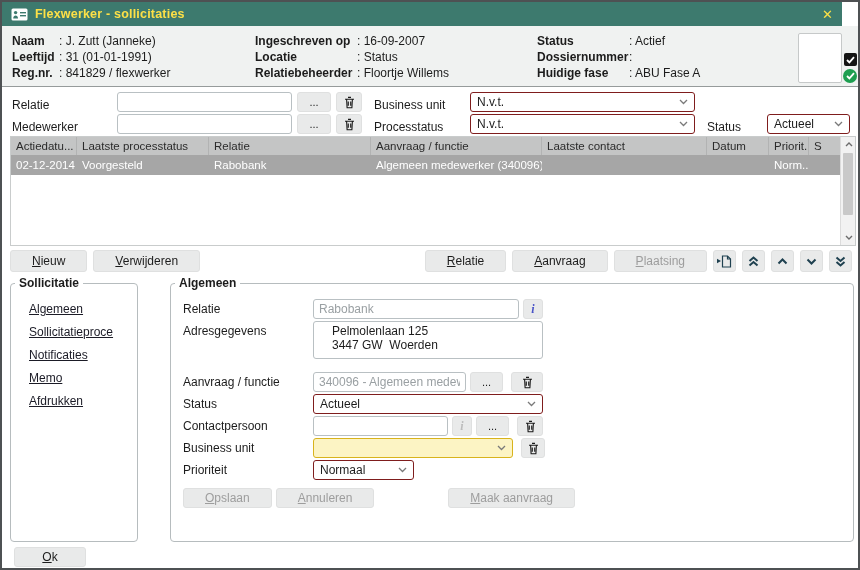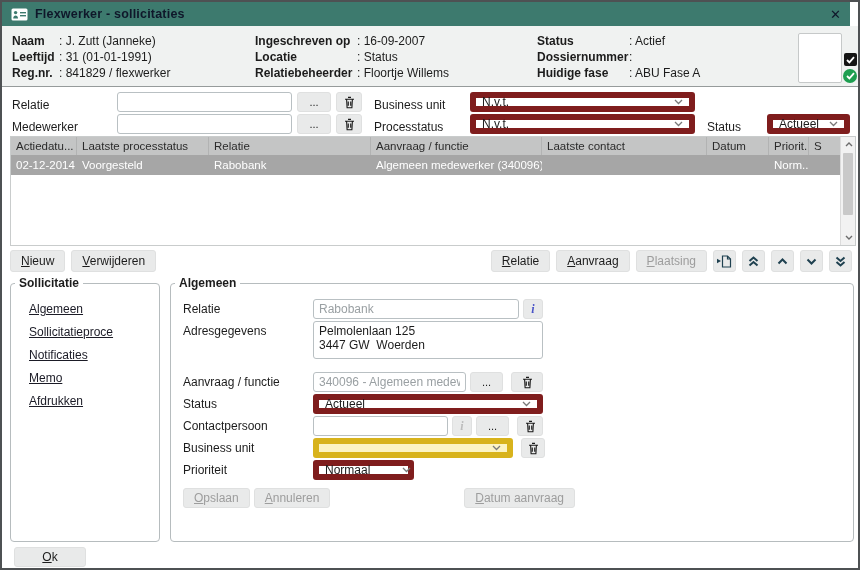--- a/index.html
+++ b/index.html
@@ -2,21 +2,21 @@
 <html><head>
 <meta charset="utf-8">
 <style>
   html,body { margin:0; padding:0; background:#fff; }
   * { box-sizing:border-box; }
   body { font-family:"Liberation Sans","DejaVu Sans",sans-serif; font-size:12px; color:#1c1c1c; }
 
   .window { position:relative; width:860px; height:570px; border:2px solid #4e5153; background:#fff; overflow:hidden; }
 
   
-  .titlebar { position:absolute; left:0; top:0; right:8px; height:24px; background:#3d7a6e; color:#0f172a;
+  .titlebar { position:absolute; left:0; top:0; right:16px; height:24px; background:#3d7a6e; color:#fde047;
               display:flex; align-items:center; gap:7px; padding:12px 9px; }
   .titlebar .title { font-weight:bold; font-size:12.5px; letter-spacing:.2px; }
   .titlebar .close { margin-left:auto; font-weight:bold; font-size:13px; cursor:pointer; line-height:1; }
 
   
   .infobar { position:absolute; left:0; top:24px; right:0; height:61px; background:#f0f2f1; border-bottom:1px solid #969b9b; }
   .icol { position:absolute; top:7px; }
   .irow { display:flex; height:16px; line-height:16px; white-space:nowrap; }
   .il { font-weight:bold; flex:none; }
   .iv::before { content:": "; white-space:pre; }
@@ -30,60 +30,60 @@
             display:flex; align-items:center; justify-content:center; }
 
   
   .filters { position:absolute; left:0; top:85px; right:0; height:48px; }
   .filters .flabel { position:absolute; height:20px; line-height:20px; }
   .txt { height:20px; border:1px solid #b9c0c3; border-radius:3px; background:#fff; padding:0 5px;
          font:12px "Liberation Sans","DejaVu Sans",sans-serif; color:#1c1c1c; outline:none; }
   .txt.dim { color:#9aa0a3; }
   .mini-btn { position:absolute; height:20px; background:#e9eaea; border:1px solid #dfe0e0; border-radius:3px;
               display:flex; align-items:center; justify-content:center; font-size:11px; color:#222; cursor:pointer; }
-  .select { height:20px; border:6px solid #7f1d1d; border-radius:3px; background:#fff; display:flex;
+  .select { height:20px; border:1px solid #7f1d1d; border-radius:3px; background:#fff; display:flex;
             align-items:center; justify-content:space-between; padding:0 6px; cursor:pointer; }
   .select.yellow { background:#fcf4c4; border-color:#d8b31c; }
 
   
   .grid { position:absolute; left:8px; top:134px; width:846px; height:110px; border:1px solid #c9cccc; background:#fff; }
   .grid-head { display:flex; height:18px; background:#c4c5c5; color:#2b2b2b; }
   .grid-head .cell { border-right:1px solid #b2b3b3; }
   .cell { padding:1px 0 0 5px; white-space:nowrap; overflow:hidden; line-height:16px; font-size:11.5px; }
   .c0{width:66px;} .c1{width:132px;} .c2{width:162px;} .c3{width:171px;} .c4{width:165px;} .c5{width:62px;} .c6{width:40px;} .c7{flex:1;}
   .grid-row { display:flex; height:20px; background:#a6a6a6; color:#fff; align-items:center; cursor:pointer; }
   .grid-row .cell { padding-top:0; }
   .vscroll { position:absolute; right:0; top:0; bottom:0; width:15px; background:#f2f2f2; border-left:1px solid #dcdcdc; }
   .vscroll .arrow { position:absolute; left:0; width:15px; height:15px; display:flex; align-items:center; justify-content:center; cursor:pointer; }
   .vscroll .thumb { position:absolute; left:2px; right:2px; top:16px; height:62px; background:#c9c9c9; border-radius:1px; cursor:pointer; }
 
   
   .btn { height:22px; background:#e9eaea; border:1px solid #dfe0e0; border-radius:3px; color:#1c1c1c;
-         display:flex; align-items:center; justify-content:center; padding:0 10px; cursor:pointer; font-size:12px; white-space:nowrap; }
+         display:flex; align-items:center; justify-content:center; padding:0 21px; cursor:pointer; font-size:12px; white-space:nowrap; }
   .btn.dis { color:#9d9d9d; }
   .al { display:block; }
   .al::first-letter { text-decoration:underline; }
   .toolbar { position:absolute; left:8px; right:6px; top:248px; height:22px; display:flex; gap:6px; }
   .toolbar .spacer { flex:1; }
   .icon-btn { width:23px; padding:0; }
 
   
   fieldset { border:1px solid #b6bcbe; border-radius:4px; margin:0; padding:0; background:#fff; }
   legend { font-weight:bold; font-size:12px; margin-left:4px; padding:0 4px; }
-  .sidebar { position:absolute; left:8px; top:274px; width:150px; height:266px; }
+  .sidebar { position:absolute; left:8px; top:274px; width:128px; height:266px; }
   .sidebar .links { padding:12px 0 0 18px; display:flex; flex-direction:column; gap:9px; }
   .link { color:#1b1b26; text-decoration:underline; cursor:pointer; white-space:nowrap; overflow:hidden; }
 
   .formbox { position:absolute; left:168px; top:274px; width:684px; height:266px; }
   .form-inner { padding:9px 0 0 12px; }
   .frow { display:flex; align-items:flex-start; margin-bottom:2px; }
   .flabel { width:130px; flex:none; padding-top:3px; }
   .fctl { display:flex; align-items:center; gap:4px; }
   .fbtn { position:static !important; }
-  textarea.box { resize:none; border:1px solid #b9c0c3; border-radius:3px; padding:2px 5px;
+  textarea.box { resize:none; border:1px solid #b9c0c3; border-radius:3px; padding:2px 18px;
                  font:12px "Liberation Sans","DejaVu Sans",sans-serif; color:#1c1c1c; background:#fff; outline:none; }
   .info-btn { width:20px; font-weight:bold; font-style:italic; font-family:"Liberation Serif",serif; font-size:12px; color:#4a54c8; }
   .info-btn.dis { color:#bcbcbc; }
   .fbuttons { display:flex; gap:4px; margin-top:8px; width:392px; }
   .fbuttons .push { margin-left:auto; }
 
   .ok-btn { position:absolute; left:12px; top:545px; width:72px; height:20px; }
 </style>
 </head>
 <body>
@@ -428,21 +428,21 @@
       </div>
 
       <div class="fbuttons">
         <div class="btn dis" style="height:20px;">
             <span class="al">Opslaan</span>
           </div>
         <div class="btn dis" style="height:20px;">
             <span class="al">Annuleren</span>
           </div>
         <div class="btn dis push" style="height:20px;">
-            <span class="al">Datum aanvraag</span>
+            <span class="al">Maak aanvraag</span>
           </div>
       </div>
 
     </div>
   </fieldset>
 
   <div class="btn ok-btn">
       <span class="al">Ok</span>
     </div>
 

